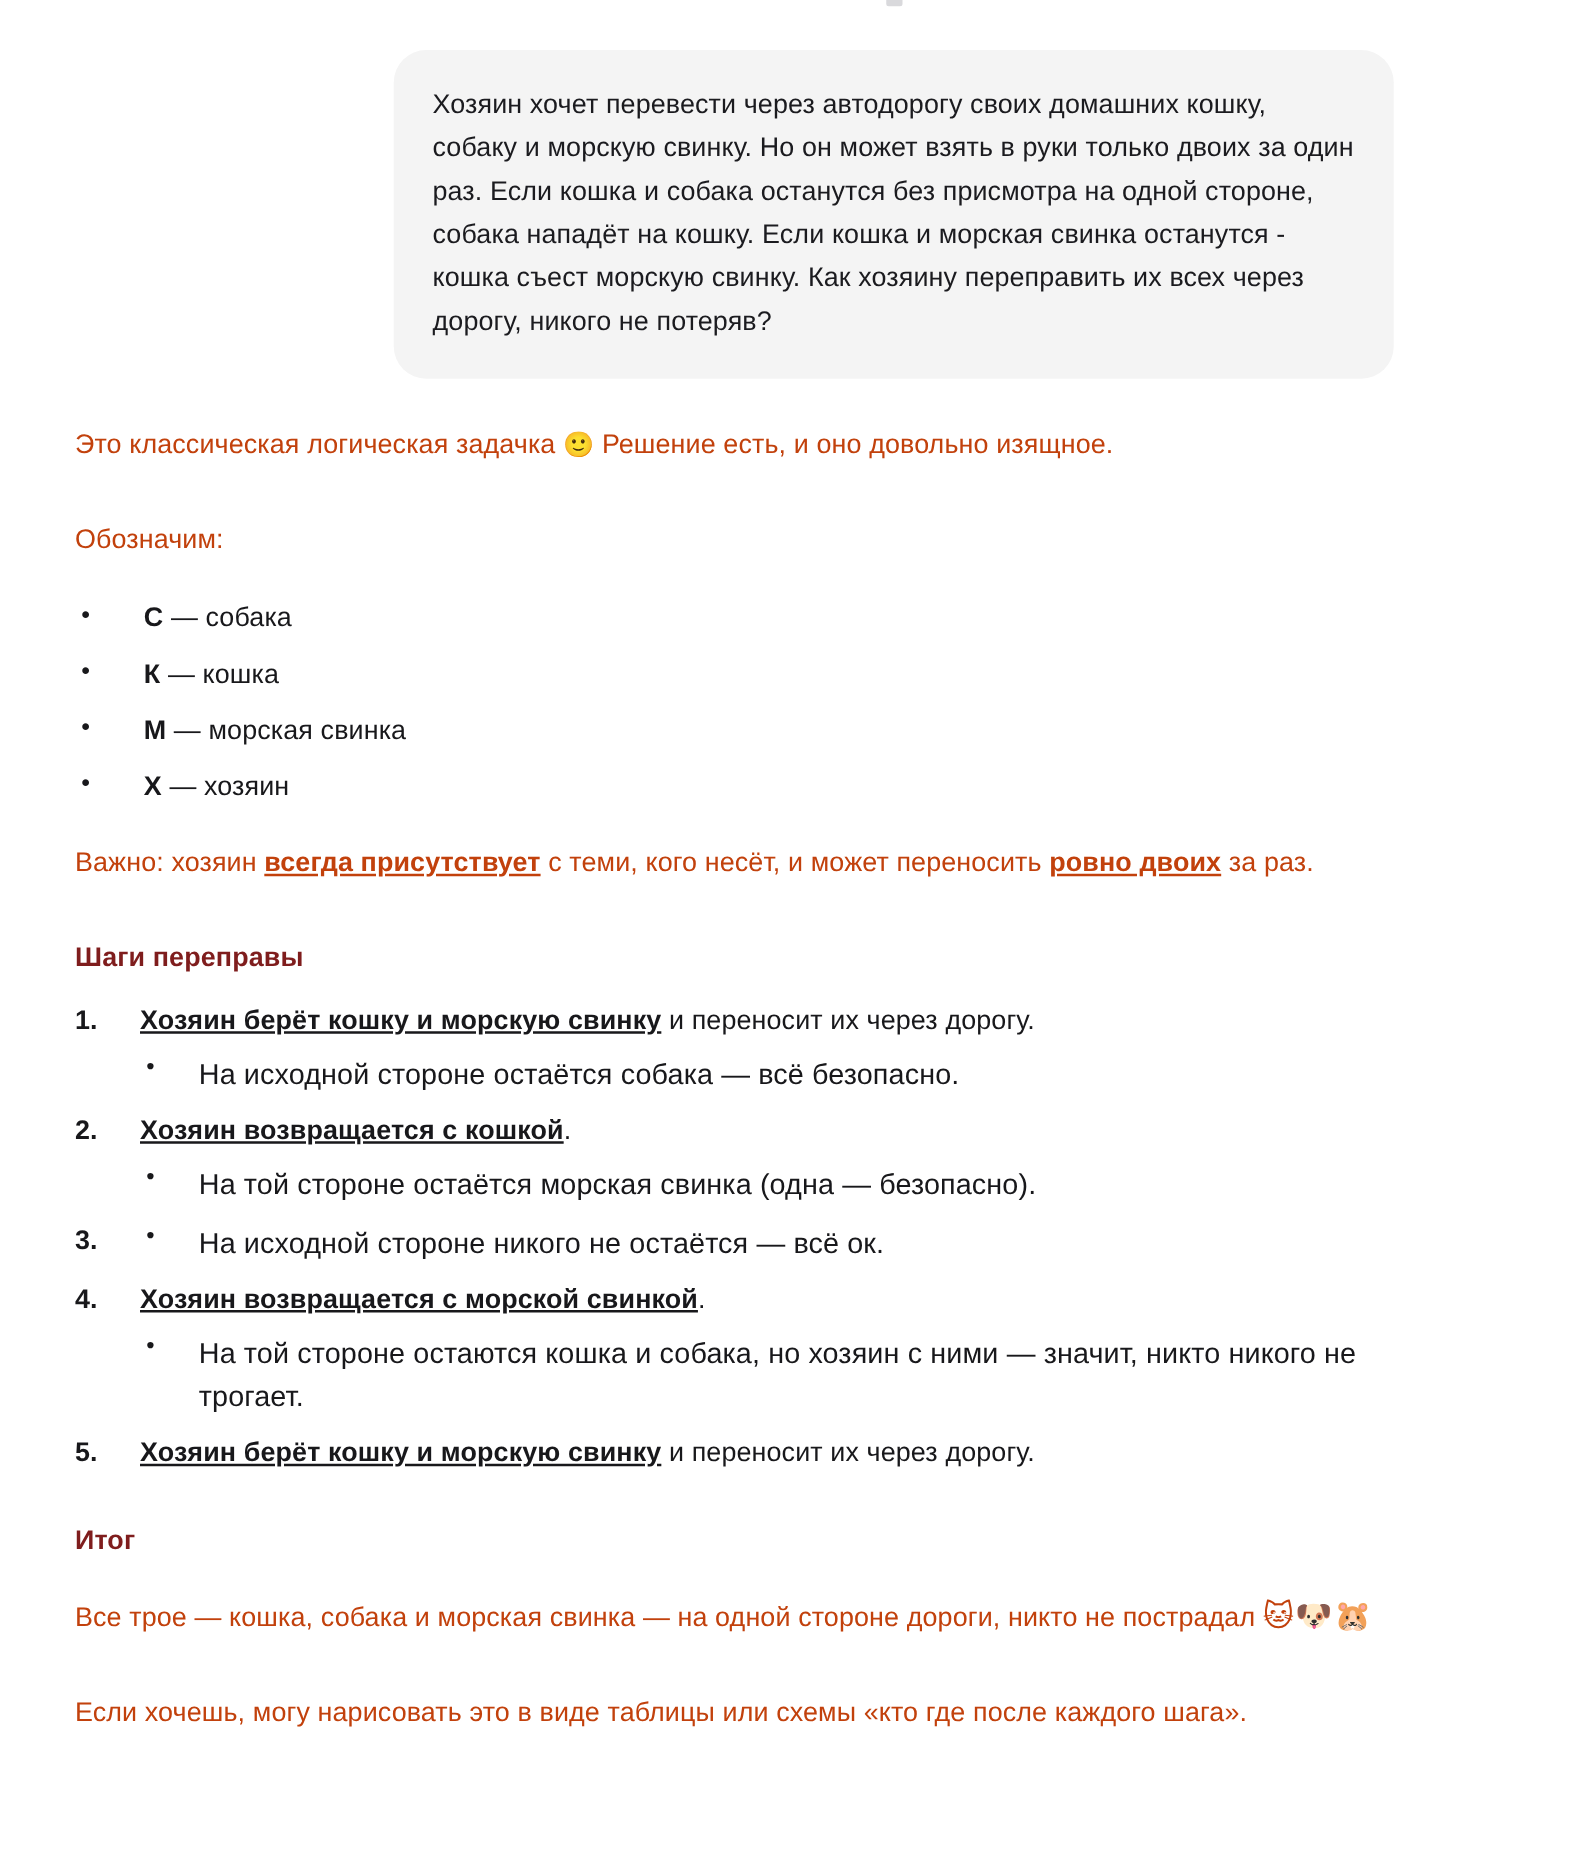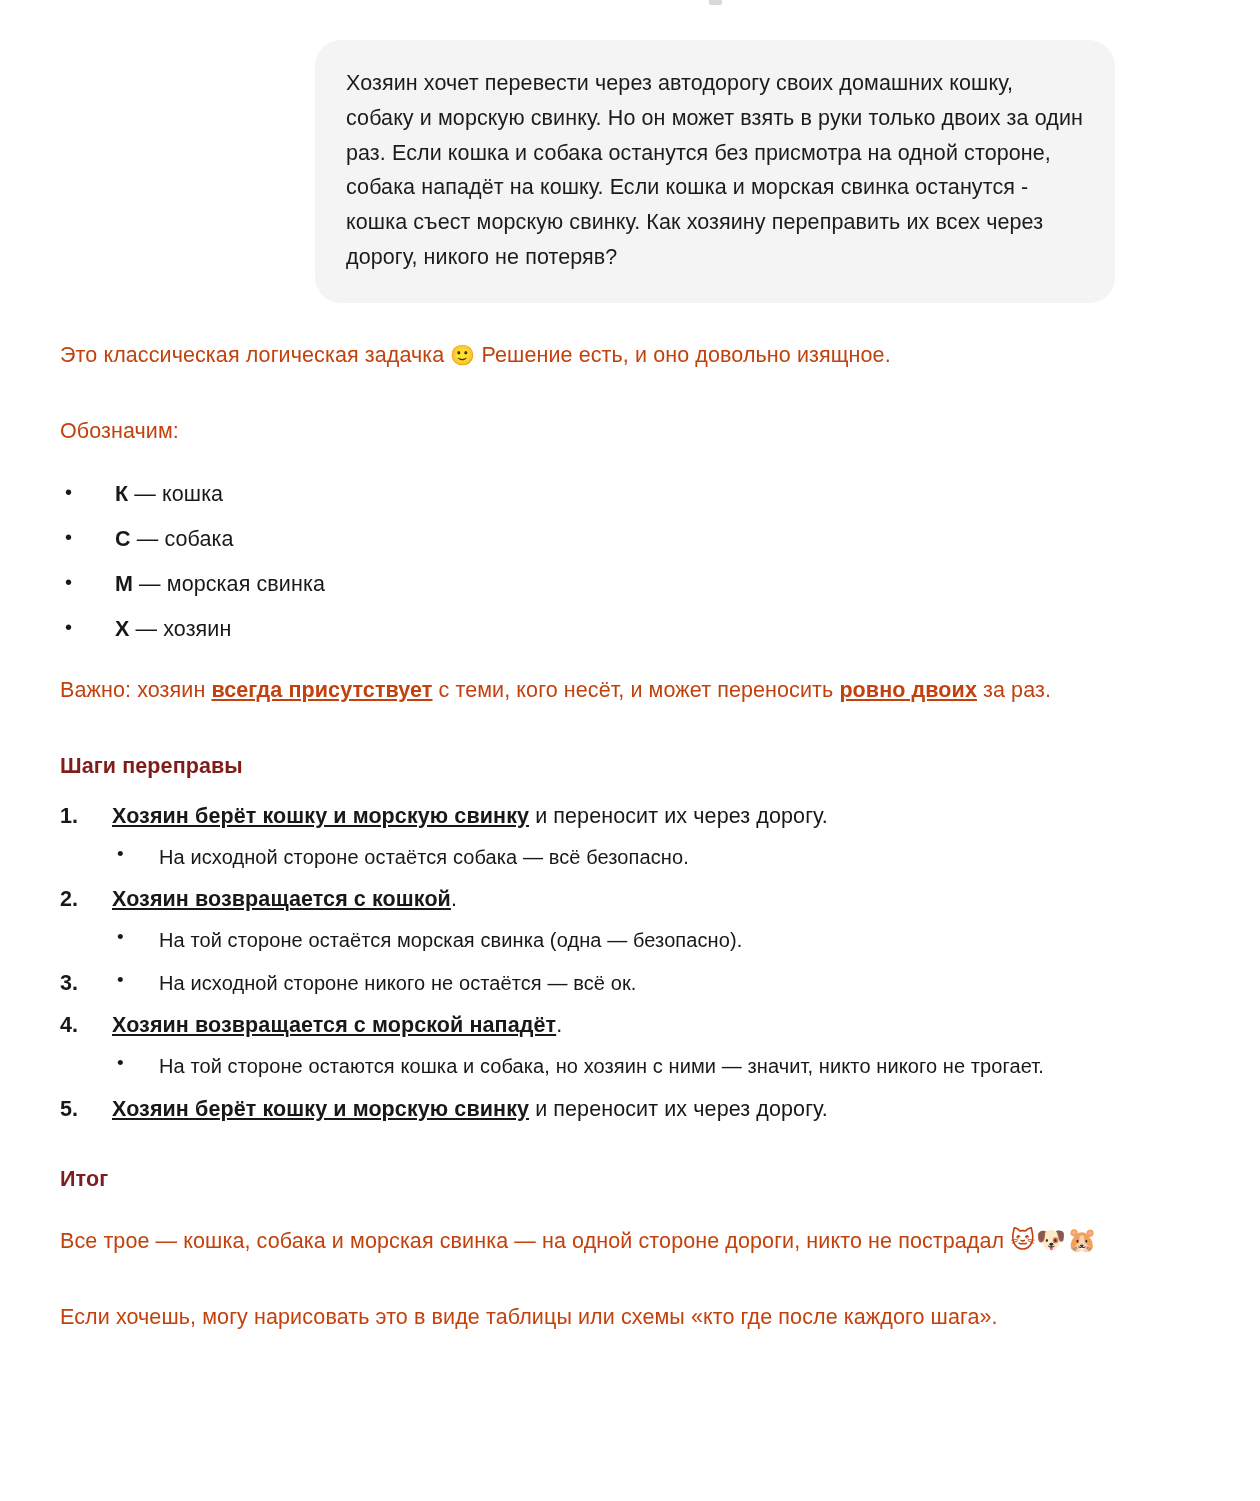--- a/index.html
+++ b/index.html
@@ -147,21 +147,21 @@
   .step-text b { font-weight: 700; text-align: right; }
 
   ul.substeps {
     list-style: none;
     margin: 10px 0 12px 0;
     padding: 0;
   }
   ul.substeps > li {
     position: relative;
     padding-left: 47px;
-    font-size: 20px;
+    font-size: 23px;
     line-height: 1.52;
     letter-spacing: 0.1px;
   }
   ul.substeps > li::before {
     content: "\2022";
     position: absolute;
     left: 5px;
     top: -2px;
     font-size: 19px;
     color: #18181b;
@@ -184,22 +184,22 @@
 
     <p><span>Это классическая логическая задачка </span><span class="emoji">🙂</span><span> Решение есть, и оно довольно изящное.</span></p>
 
     <div class="gap-lg"></div>
 
     <p>Обозначим:</p>
 
     <div class="gap-md"></div>
 
     <ul class="def-list">
+      <li><span class="term">С</span><span> — </span><span>собака</span></li>
       <li><span class="term">К</span><span> — </span><span>кошка</span></li>
-      <li><span class="term">С</span><span> — </span><span>собака</span></li>
       <li><span class="term">М</span><span> — </span><span>морская свинка</span></li>
       <li><span class="term">Х</span><span> — </span><span>хозяин</span></li>
     </ul>
 
     <div class="gap-md"></div>
 
     <p><span>Важно: хозяин </span><b>всегда присутствует</b><span> с теми, кого несёт, и может переносить </span><b>ровно двоих</b><span> за раз.</span></p>
 
     <div class="gap-lg"></div>
 
@@ -219,21 +219,21 @@
         <ul class="substeps">
           <li>На той стороне остаётся морская свинка (одна — безопасно).</li>
         </ul>
       </li>
       <li class="step">
         <ul class="substeps">
           <li>На исходной стороне никого не остаётся — всё ок.</li>
         </ul>
       </li>
       <li class="step">
-        <span class="step-text"><b>Хозяин возвращается с морской нападёт</b><span>.</span></span>
+        <span class="step-text"><b>Хозяин возвращается с морской свинкой</b><span>.</span></span>
         <ul class="substeps">
           <li>На той стороне остаются кошка и собака, но хозяин с ними — значит, никто никого не трогает.</li>
         </ul>
       </li>
       <li class="step">
         <span class="step-text"><b>Хозяин берёт кошку и морскую свинку</b><span> и переносит их через дорогу.</span></span>
       </li>
     </ol>
 
     <div class="gap-md"></div>

